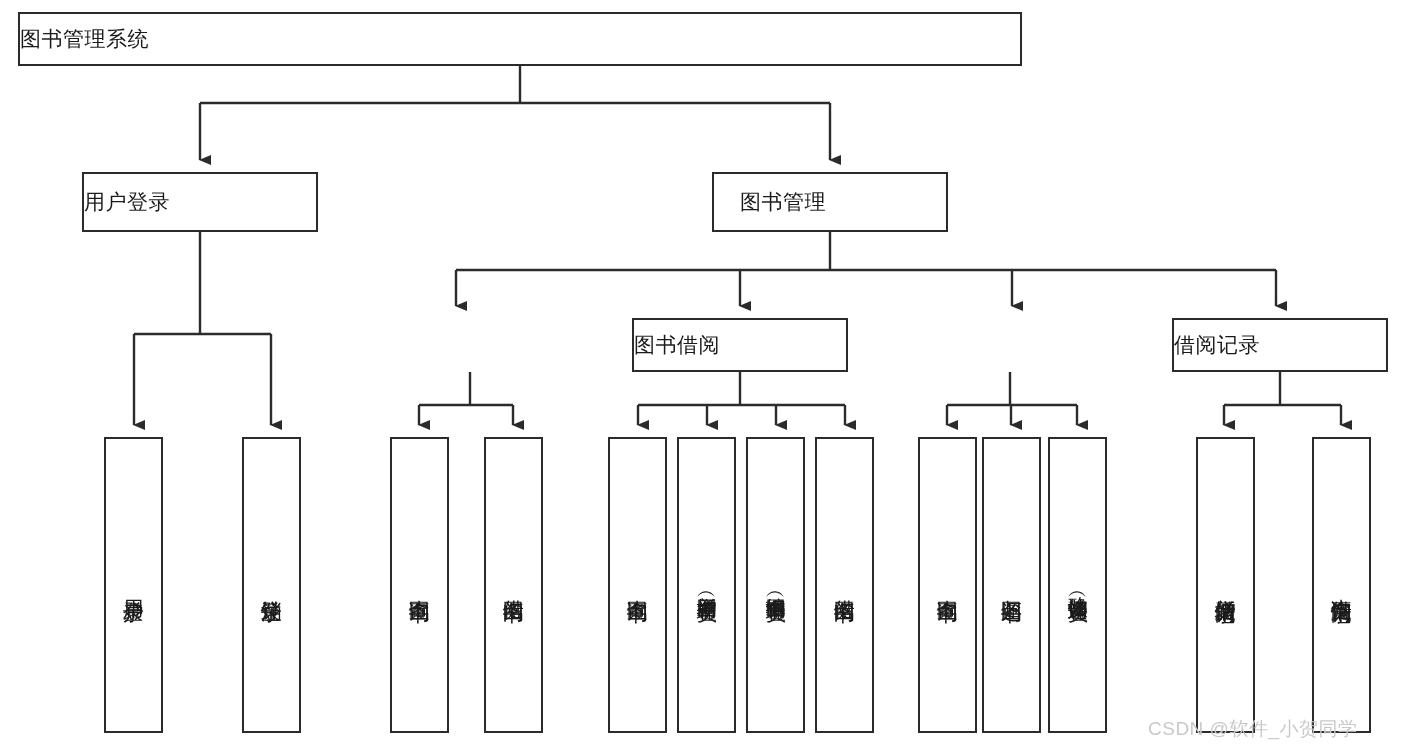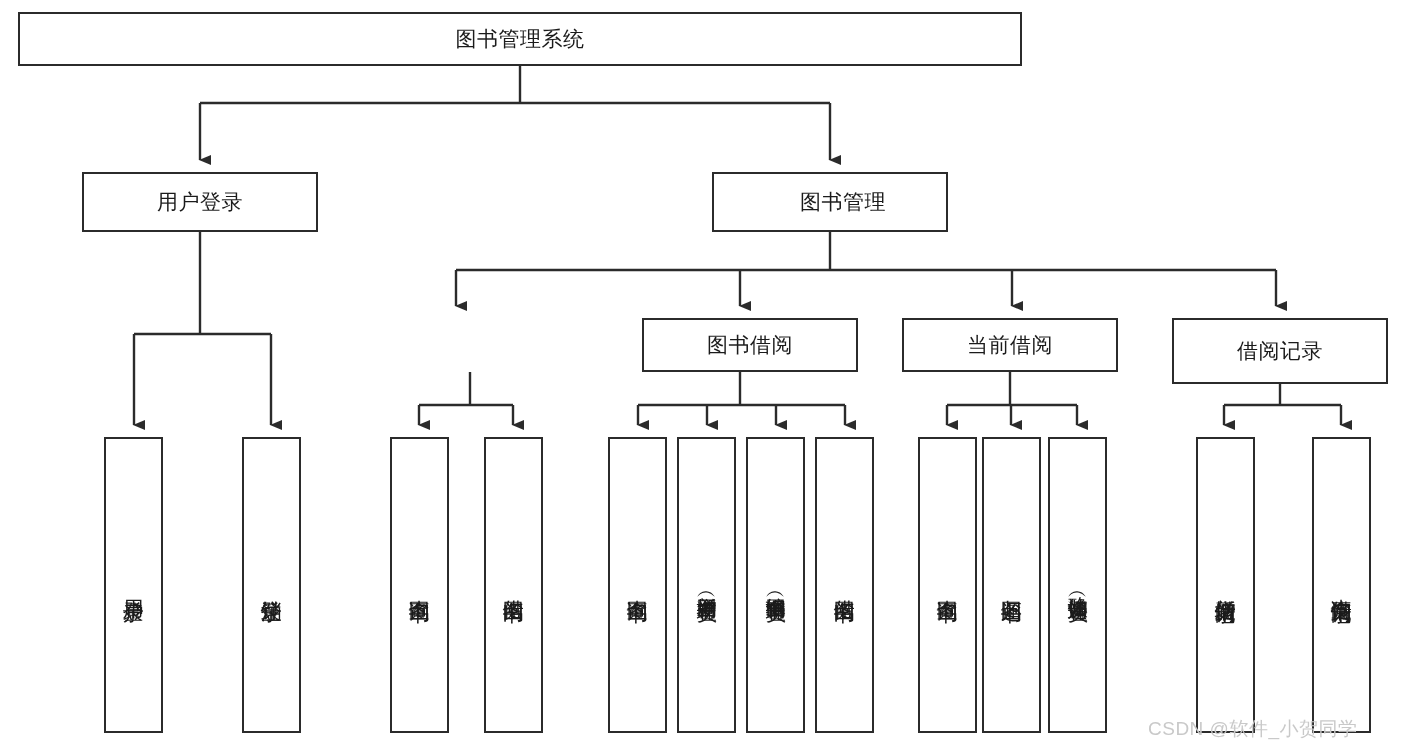--- a/index.html
+++ b/index.html
@@ -25,21 +25,21 @@
     height: 747px;
     pointer-events: none;
   }
   .node {
     position: absolute;
     box-sizing: border-box;
     background: #ffffff;
     border: 2px solid #2b2b2b;
     display: flex;
     align-items: center;
-    justify-content: center;
+    justify-content: flex-start;
   }
   .node .label {
     color: #1b1b1b;
     font-size: 21px;
     line-height: 1.18;
     letter-spacing: 0.5px;
     white-space: nowrap;
   }
   .node.vertical {
     align-items: center;
@@ -127,27 +127,24 @@
     <span class="label">图书管理系统</span>
   </div>
 
   <div class="node" style="left:82px; top:172px; width:236px; height:60px;">
     <span class="label">用户登录</span>
   </div>
   <div class="node" style="left:712px; top:172px; width:236px; height:60px;padding-left:26px;">
     <span class="label">图书管理</span>
   </div>
 
-  <div class="node" style="left:632px; top:318px; width:216px; height:54px;margin-left:10px;">
+  <div class="node" style="left:632px; top:318px; width:216px; height:54px;">
     <span class="label">图书借阅</span>
   </div>
-  <div class="node" style="left:902px; top:318px; width:216px; height:54px;">
-    <span class="label">当前借阅</span>
-  </div>
-  <div class="node" style="left:1172px; top:318px; width:216px; height:66px;">
+  <div class="node" style="left:1172px; top:318px; width:216px; height:54px;">
     <span class="label">借阅记录</span>
   </div>
 
   <div class="node vertical" style="left:104px; top:437px; width:59px; height:296px;">
     <span class="label">用户登录</span>
   </div>
   <div class="node vertical" style="left:242px; top:437px; width:59px; height:296px;">
     <span class="label">注销登录</span>
   </div>
 

